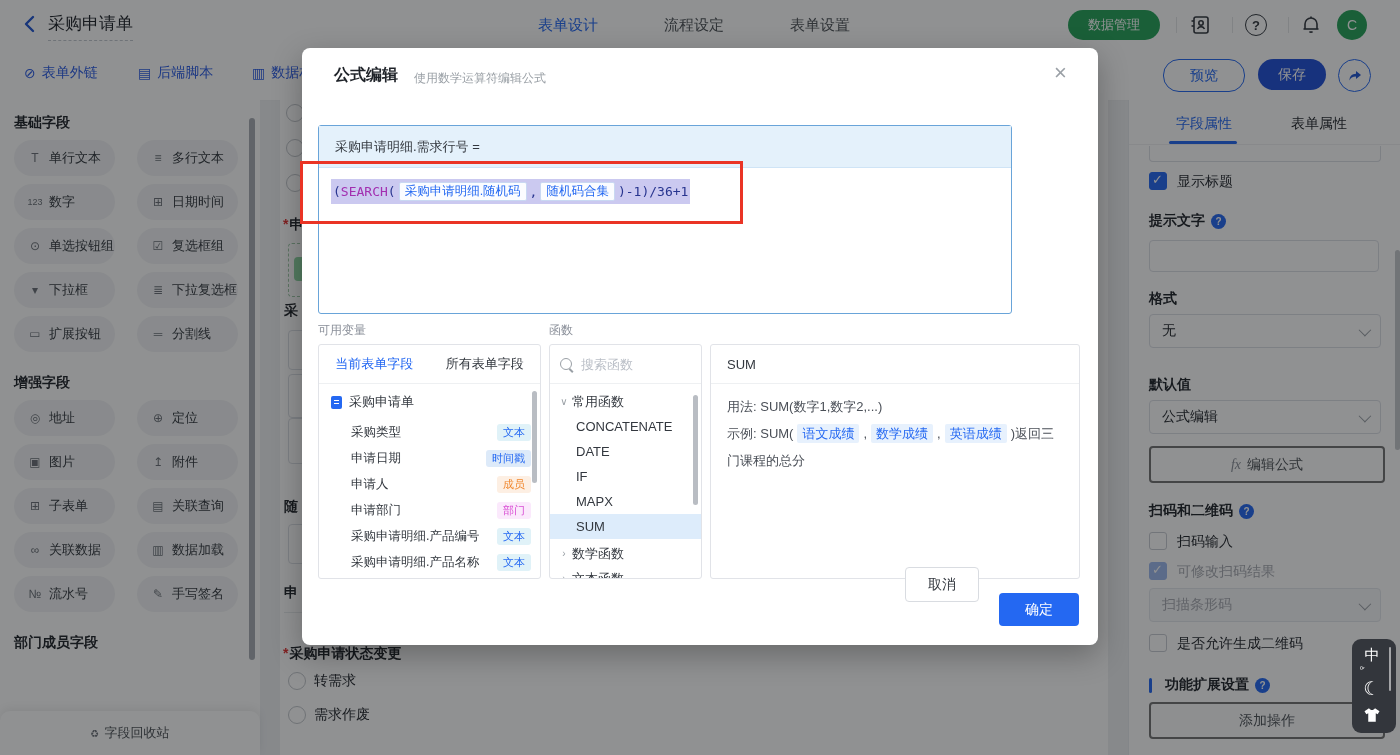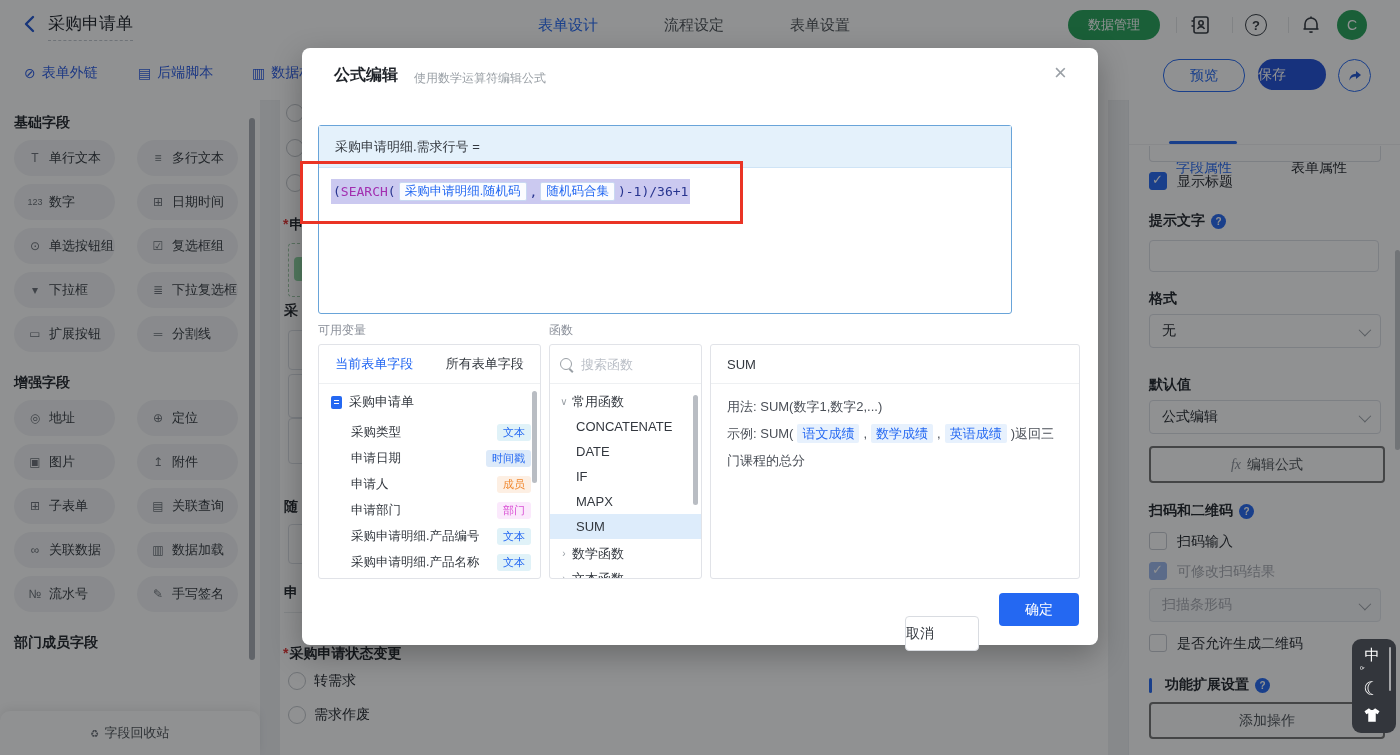--- a/index.html
+++ b/index.html
@@ -21,21 +21,21 @@
              border-radius:50%;font-size:13px;font-weight:700;display:flex;align-items:center;justify-content:center;color:#33383f;}
   .avatar{position:absolute;left:1337px;top:10px;width:30px;height:30px;border-radius:50%;background:#26a35a;
           color:#fff;font-size:14px;display:flex;align-items:center;justify-content:center;}
   
   .toolbar{position:absolute;left:0;top:48px;width:1400px;height:52px;background:#fff;border-bottom:1px solid #eceef1;}
   .tlink{position:absolute;top:16px;display:flex;align-items:center;gap:6px;font-size:14px;color:#2b5ce5;cursor:pointer;}
   .tlink .ticon{font-size:14px;color:#2b5ce5;}
   .btn-preview{position:absolute;left:1163px;top:11px;width:80px;height:31px;border:1px solid #2468f2;border-radius:16px;
                color:#2468f2;font-size:14px;background:#fff;display:flex;align-items:center;justify-content:center;}
   .btn-save{position:absolute;left:1258px;top:11px;width:68px;height:31px;border-radius:16px;background:#2150d8;
-            color:#fff;font-size:14px;display:flex;align-items:center;}
+            color:#fff;font-size:14px;display:flex;align-items:center;justify-content:center;}
   .btn-share{position:absolute;left:1338px;top:11px;width:31px;height:31px;border:1px solid #2468f2;border-radius:50%;
              display:flex;align-items:center;justify-content:center;background:#fff;}
   
   .sidebar{position:absolute;left:0;top:100px;width:260px;height:655px;background:#fff;}
   .sec-title{position:absolute;left:14px;font-size:14px;font-weight:700;}
   .fgrid{position:absolute;left:14px;display:grid;grid-template-columns:101px 101px;gap:8px 22px;}
   .fbtn{height:36px;border-radius:18px;background:#f2f3f5;display:flex;align-items:center;padding:0 0 0 12px;
         font-size:13px;color:#33383f;cursor:pointer;white-space:nowrap;}
   .fbtn .fi{width:18px;margin-right:5px;color:#6b7078;font-size:12px;text-align:center;flex:none;}
   .fbtn svg{margin-right:5px;flex:none;}
@@ -50,21 +50,21 @@
   .fraglabel{position:absolute;font-size:14px;font-weight:700;color:#1f2329;}
   .req{color:#e03131;margin-right:1px;}
   .fragbox{position:absolute;border:1px solid #dcdfe6;border-radius:4px;background:#fff;}
   .dashedbox{position:absolute;border:1px dashed #9fc9a9;border-radius:4px;}
   .greenchip{position:absolute;background:#8fd6a3;border-radius:4px;}
   .fragline{position:absolute;height:1px;background:#e8eaed;}
   .radio-lab{position:absolute;font-size:14px;color:#1f2329;}
   
   .props{position:absolute;left:1128px;top:100px;width:272px;height:655px;background:#fff;border-left:1px solid #e8eaee;}
   .ptabs{position:absolute;left:0;top:0;width:272px;height:44px;border-bottom:1px solid #f0f1f3;}
-  .ptab{position:absolute;top:15px;font-size:14px;color:#1f2329;cursor:pointer;margin-top:44px;}
+  .ptab{position:absolute;top:15px;font-size:14px;color:#1f2329;cursor:pointer;}
   .ptab.active{color:#2468f2;}
   .ptab-underline{position:absolute;left:40px;top:41px;width:68px;height:3px;background:#2468f2;border-radius:2px;}
   .plabel{position:absolute;font-size:14px;font-weight:700;color:#1f2329;display:flex;align-items:center;gap:6px;}
   .qmark{width:15px;height:15px;border-radius:50%;background:#2468f2;color:#fff;font-size:10px;font-weight:700;
          display:inline-flex;align-items:center;justify-content:center;}
   .pinput{position:absolute;left:20px;width:230px;height:32px;border:1px solid #dcdfe6;border-radius:4px;background:#fff;
           font-size:14px;padding:0 10px;box-sizing:border-box;font-family:inherit;}
   .pselect{position:absolute;left:20px;width:232px;height:34px;border:1px solid #dcdfe6;border-radius:4px;background:#fff;
            display:flex;align-items:center;padding:0 12px;box-sizing:border-box;font-size:14px;color:#1f2329;cursor:pointer;}
   .pselect .chevd{margin-left:auto;}
@@ -122,22 +122,22 @@
   .mag{width:10px;height:10px;border:1.5px solid #9aa0a6;border-radius:50%;position:relative;flex:none;}
   .mag::after{content:"";position:absolute;left:9px;top:9px;width:5px;height:1.5px;background:#9aa0a6;transform:rotate(45deg);transform-origin:0 0;}
   .frow{position:absolute;left:0;width:100%;height:25px;display:flex;align-items:center;font-size:13px;color:#33383f;cursor:pointer;box-sizing:border-box;}
   .frow .tchev{width:16px;text-align:center;color:#9aa0a6;font-size:10px;flex:none;margin-left:6px;}
   .frow .find{margin-left:26px;}
   .frow.sel{background:#ddecfb;}
   .f-scroll{position:absolute;right:3px;top:50px;width:5px;height:110px;border-radius:3px;background:#b9bdc3;}
   .dhead{height:38px;border-bottom:1px solid #eef0f2;display:flex;align-items:center;padding:0 16px;font-size:13px;color:#33383f;}
   .dbody{position:absolute;left:16px;top:48px;width:340px;font-size:13px;color:#4a4f57;line-height:27px;}
   .dchip{display:inline-block;background:#e7f1fd;color:#2468f2;border-radius:2px;padding:0 5px;margin:0 4px;line-height:19px;}
-  .m-cancel{position:absolute;left:603px;top:568px;width:72px;height:33px;border:1px solid #d9dce1;border-radius:4px;
-            background:#fff;font-size:14px;color:#33383f;display:flex;align-items:center;cursor:pointer;}
+  .m-cancel{position:absolute;left:603px;top:519px;width:72px;height:33px;border:1px solid #d9dce1;border-radius:4px;
+            background:#fff;font-size:14px;color:#33383f;display:flex;align-items:center;justify-content:center;cursor:pointer;}
   .m-ok{position:absolute;left:697px;top:545px;width:80px;height:33px;border-radius:4px;background:#2468f2;color:#fff;
         font-size:14px;display:flex;align-items:center;justify-content:center;cursor:pointer;}
   
   .redbox{position:absolute;left:300px;top:161px;width:437px;height:57px;border:3px solid #ea3425;z-index:70;}
   
   .fwidget{position:absolute;left:1352px;top:639px;width:44px;height:94px;background:#33363c;border-radius:9px;
            z-index:80;color:#fff;}
   .fw-lang{position:absolute;left:0;top:7px;width:40px;text-align:center;font-size:15px;}
   .fw-sub{position:absolute;left:8px;top:26px;font-size:8px;color:#e8e8e8;}
   .fw-moon{position:absolute;left:0;top:38px;width:40px;text-align:center;font-size:19px;}

